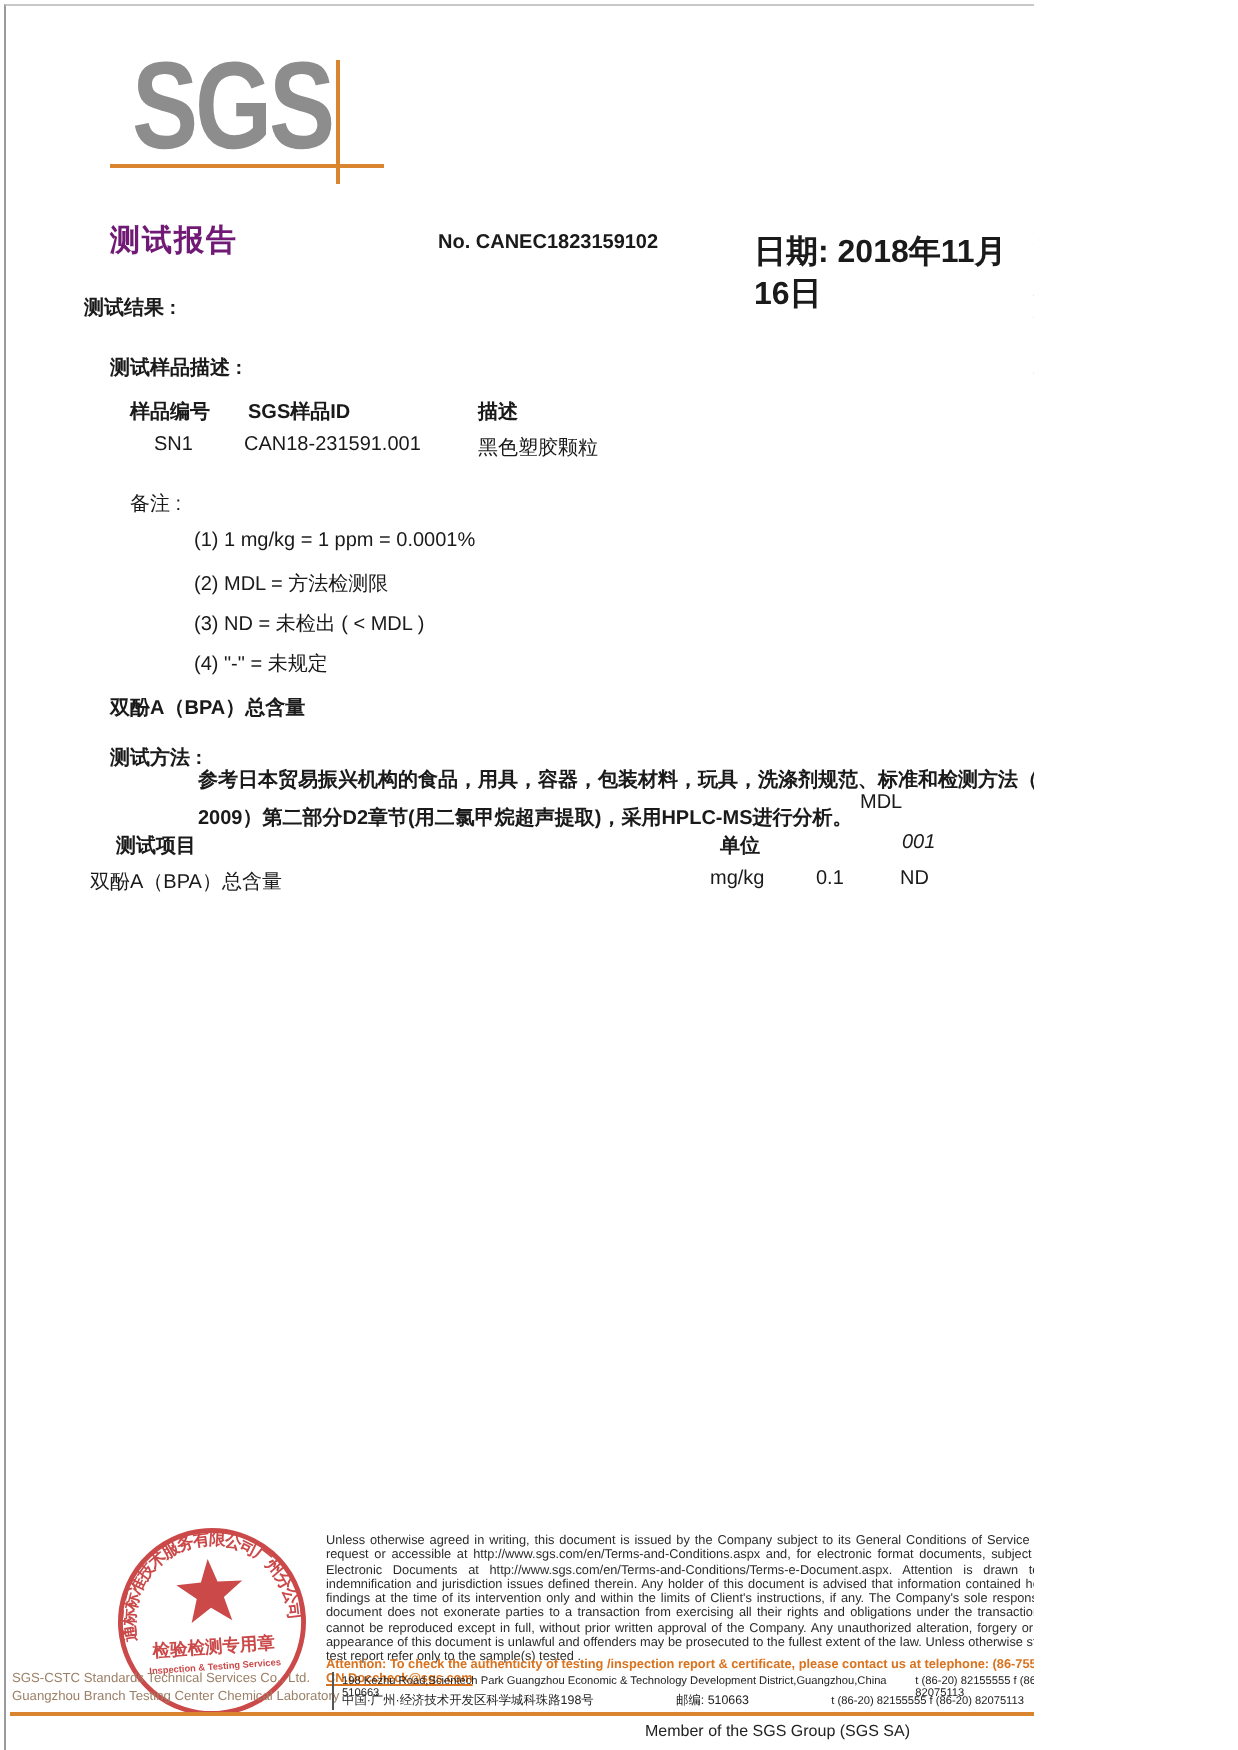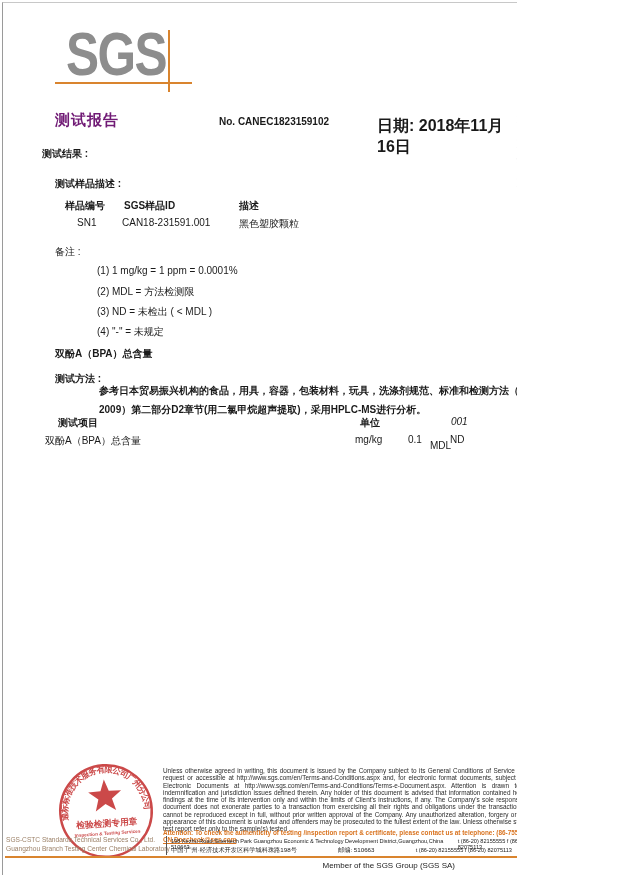--- a/index.html
+++ b/index.html
@@ -21,28 +21,28 @@
   .date{left:377px;top:116px;font-size:16px;font-weight:bold;}
   .page-info{left:517px;top:112px;font-size:10px;font-weight:bold;}
   
   .t10{font-size:10px;}
   .bold{font-weight:bold;}
   .ul{}
   .results-label{left:42px;top:147px;}
   .sample-desc-heading{left:55px;top:177px;}
   .st-h1{left:65px;top:199px;} .st-h2{left:124px;top:199px;} .st-h3{left:239px;top:199px;}
   .st-r1{left:77px;top:217px;} .st-r2{left:122px;top:217px;} .st-r3{left:239px;top:217px;}
-  .notes-label{left:55px;top:245px;}
+  .notes-label{left:65px;top:245px;}
   .note-0{left:97px;top:265px;} .note-1{left:97px;top:285px;}
   .note-2{left:97px;top:305px;} .note-3{left:97px;top:325px;}
   .bpa-heading{left:55px;top:347px;}
   .method-label{left:55px;top:372px;}
   .method-text{left:99px;top:381px;width:474px;line-height:19px;font-weight:bold;}
   .rt-h1{left:58px;top:416px;} .rt-h2{left:360px;top:416px;}
-  .rt-h3{left:406px;top:440px;padding-left:24px;} .rt-h4{left:451px;top:416px;font-style:italic;}
+  .rt-h3{left:406px;top:396px;padding-left:24px;} .rt-h4{left:451px;top:416px;font-style:italic;}
   .rt-r1{left:45px;top:434px;} .rt-r2{left:355px;top:434px;text-align:center;}
   .rt-r3{left:408px;top:434px;} .rt-r4{left:450px;top:434px;}
   
   .legal-text{left:163px;top:767px;width:438px;font-size:6.4px;line-height:7.3px;
     text-align:justify;color:#2b2b2b;}
   .attention{left:163px;top:829px;width:440px;font-size:6.4px;line-height:7.3px;
     font-weight:bold;color:#d9731f;}
   .attention .email{text-decoration:underline;}
   .stamp-svg{left:47px;top:752px;width:118px;height:118px;transform:rotate(-4deg);opacity:0.92;}
   .company-line1{left:6px;top:836px;font-size:6.6px;color:#9c8168;}

